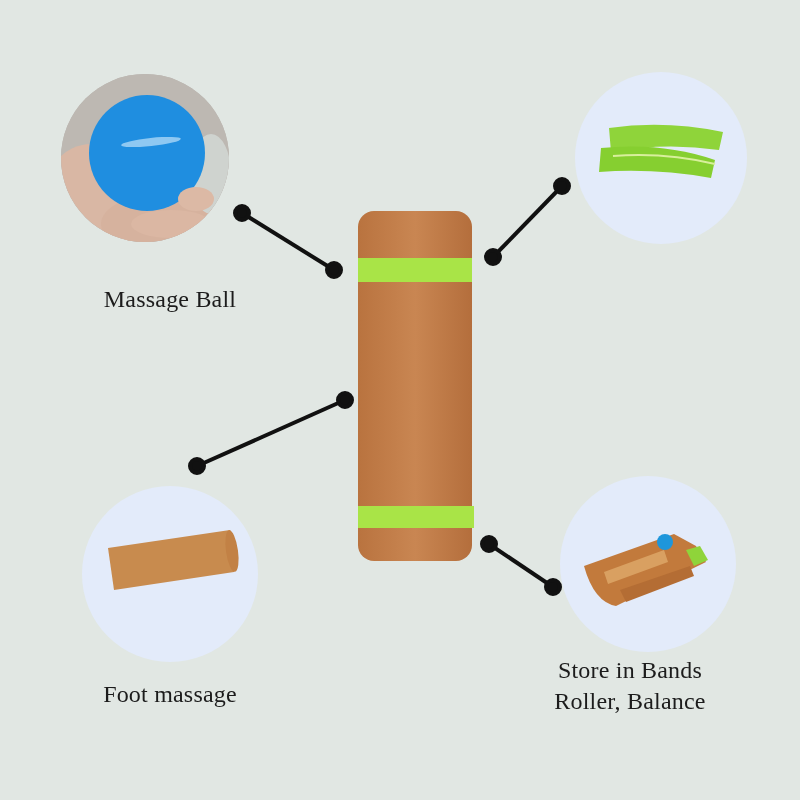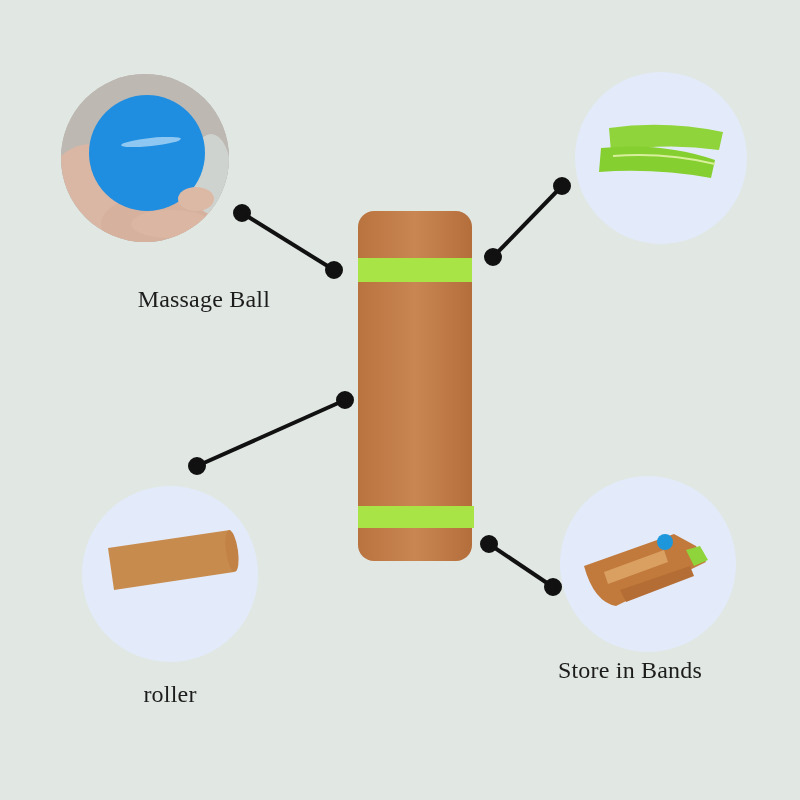--- a/index.html
+++ b/index.html
@@ -44,21 +44,21 @@
     <rect width="168" height="168" fill="#bdb8b2"></rect>
     <ellipse cx="30" cy="130" rx="50" ry="60" fill="#d9b7a4"></ellipse>
     <ellipse cx="100" cy="150" rx="60" ry="30" fill="#d6b29e"></ellipse>
     <ellipse cx="150" cy="100" rx="20" ry="40" fill="#cfd3cf"></ellipse>
     <circle cx="86" cy="79" r="58" fill="#1f8ee0"></circle>
     <ellipse cx="90" cy="68" rx="30" ry="4" fill="#8ec8f2" transform="rotate(-6 90 68)"></ellipse>
     <ellipse cx="110" cy="150" rx="40" ry="14" fill="#dbb7a3"></ellipse>
     <ellipse cx="135" cy="125" rx="18" ry="12" fill="#dcb9a5"></ellipse>
   </svg>
 </div>
-<div class="label" style="left:70px; top:284px; width:200px;text-align:right;">Massage Ball</div>
+<div class="label" style="left:70px; top:284px; width:200px;">Massage Ball</div>
 
 <div class="circle" style="left:575px; top:72px; width:172px; height:172px;">
   <svg width="172" height="172">
     <path d="M34 56 Q90 48 148 60 L144 78 Q90 70 36 80 Z" fill="#8fd43a"></path>
     <path d="M26 76 Q88 70 140 88 L136 106 Q80 96 24 100 Z" fill="#86cf30"></path>
     <path d="M38 84 Q90 80 140 92" stroke="#d8ef9c" stroke-width="2" fill="none"></path>
   </svg>
 </div>
 <div class="label" style="left:530px; top:279px; width:200px;">
 </div>
@@ -76,27 +76,28 @@
   <rect x="358" y="506" width="116" height="22" fill="#a9e447"></rect>
 </svg>
 
 <div class="circle" style="left:82px; top:486px; width:176px; height:176px;">
   <svg width="176" height="176">
     <path d="M26 62 L148 44 Q156 62 152 86 L32 104 Z" fill="#c88b4e"></path>
     <ellipse cx="150" cy="65" rx="6" ry="21" fill="#c28145" transform="rotate(-8 150 65)"></ellipse>
   </svg>
 </div>
 <div class="label" style="left:70px; top:679px; width:200px;">
-  <div>roller</div>
+  <div>Foot massage</div>
 </div>
 
 <div class="circle" style="left:560px; top:476px; width:176px; height:176px;">
   <svg width="176" height="176">
     <path d="M24 90 L114 58 L136 70 L146 86 L56 130 Q34 126 24 90 Z" fill="#c27a3c"></path>
     <path d="M44 96 L104 74 L108 86 L48 108 Z" fill="#d9a061"></path>
     <path d="M60 114 L130 90 L134 100 L66 126 Z" fill="#b46d34"></path>
     <circle cx="105" cy="66" r="8" fill="#1e96db"></circle>
     <path d="M126 74 L140 70 L148 84 L134 90 Z" fill="#8fd43a"></path>
   </svg>
 </div>
 <div class="label" style="left:530px; top:655px; width:200px;">
   <div>Store in Bands</div>
+  <div>Roller, Balance</div>
 </div>
 
 </body></html>

